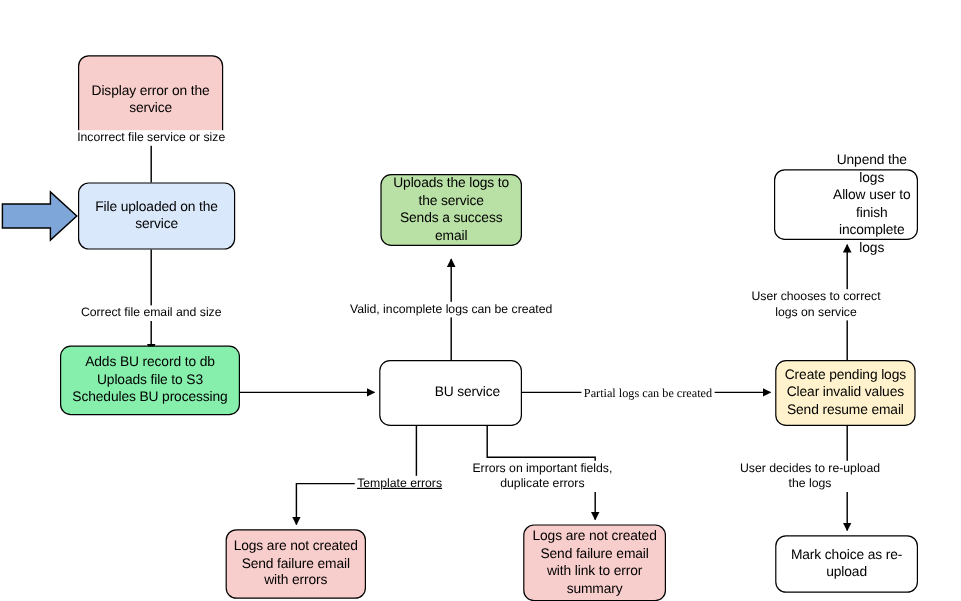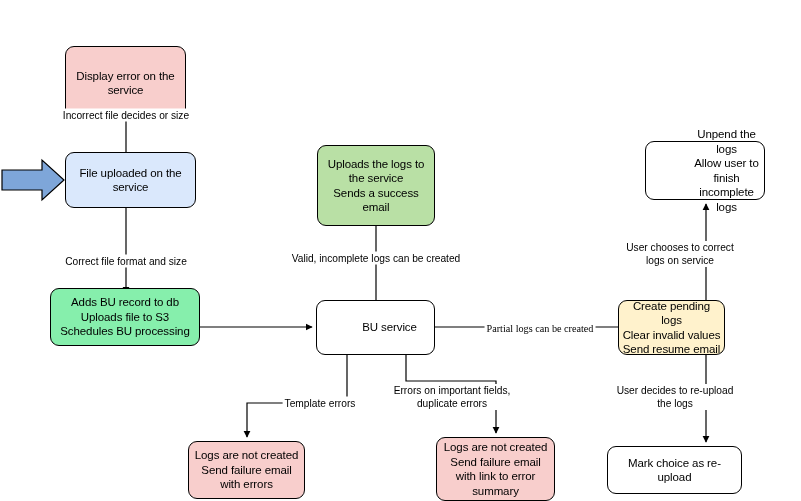--- a/index.html
+++ b/index.html
@@ -87,46 +87,46 @@
   </svg>
 
   <div id="nodes-layer">
       <div class="node" style="left: 65px; top: 2px; width: 121px; height: 74px; background: rgb(248, 206, 204); border-color: rgb(0, 0, 0); margin-top: 44px;">Display error on the
 service</div>
       <div class="node" style="left: 65px; top: 152px; width: 131px; height: 56px; background: rgb(218, 232, 252); border-color: rgb(0, 0, 0);">File uploaded on the
 service</div>
       <div class="node" style="left: 50px; top: 288px; width: 150px; height: 58px; background: #86efac; border-color: rgb(0, 0, 0);">Adds BU record to db
 Uploads file to S3
 Schedules BU processing</div>
-      <div class="node" style="left: 317px; top: 145px; width: 118px; height: 81px; background: rgb(185, 224, 165); border-color: rgb(0, 0, 0);">Uploads the logs to
+      <div class="node" style="left: 317px; top: 145px; width: 118px; height: 60px; background: rgb(185, 224, 165); border-color: rgb(0, 0, 0);">Uploads the logs to
 the service
 Sends a success
 email</div>
       <div class="node" style="left: 316px; top: 300px; width: 119px; height: 55px; background: rgb(255, 255, 255); border-color: rgb(0, 0, 0); padding-left: 31px;">BU service</div>
       <div class="node" style="left: 188px; top: 441px; width: 117px; height: 58px; background: rgb(248, 206, 204); border-color: rgb(0, 0, 0);">Logs are not created
 Send failure email
 with errors</div>
       <div class="node" style="left: 436px; top: 437px; width: 119px; height: 64px; background: rgb(248, 206, 204); border-color: rgb(0, 0, 0);">Logs are not created
 Send failure email
 with link to error
 summary</div>
       <div class="node" style="left: 645px; top: 141px; width: 120px; height: 59px; background: rgb(255, 255, 255); border-color: rgb(0, 0, 0); padding-left: 46px;">Unpend the logs
 Allow user to finish
 incomplete logs</div>
-      <div class="node" style="left: 618px; top: 300px; width: 107px; height: 55px; background: rgb(255, 242, 204); border-color: rgb(0, 0, 0);">Create pending logs
+      <div class="node" style="left: 646px; top: 300px; width: 117px; height: 55px; background: rgb(255, 242, 204); border-color: rgb(0, 0, 0);">Create pending logs
 Clear invalid values
 Send resume email</div>
-      <div class="node" style="left: 607px; top: 446px; width: 135px; height: 48px; background: rgb(255, 255, 255); border-color: rgb(0, 0, 0);">Mark choice as re-
+      <div class="node" style="left: 646px; top: 446px; width: 119px; height: 48px; background: rgb(255, 255, 255); border-color: rgb(0, 0, 0);">Mark choice as re-
 upload</div>
     </div>
   <div id="labels-layer">
-      <div class="edge-label" style="left: 126px; top: 115px; transform: translate(-50%, -50%);">Incorrect file decides or size</div>
-      <div class="edge-label" style="left: 126px; top: 261px; transform: translate(-50%, -50%);">Correct file format and size</div>
+      <div class="edge-label" style="left: 126px; top: 115px; transform: translate(-50%, -50%);">Incorrect file service or size</div>
+      <div class="edge-label" style="left: 126px; top: 261px; transform: translate(-50%, -50%);">Correct file email and size</div>
       <div class="edge-label" style="left: 376px; top: 258px; transform: translate(-50%, -50%);">Valid, incomplete logs can be created</div>
       <div class="edge-label" style="left: 540px; top: 328px; transform: translate(-50%, -50%); font-family: Liberation Serif, serif;">Partial logs can be created</div>
-      <div class="edge-label" style="left: 320px; top: 403px; transform: translate(-50%, -50%);">Template errors</div>
+      <div class="edge-label" style="left: 333px; top: 403px; transform: translate(-50%, -50%); text-decoration: underline;">Template errors</div>
       <div class="edge-label" style="left: 452px; top: 397px; transform: translate(-50%, -50%);">Errors on important fields,
 duplicate errors</div>
       <div class="edge-label" style="left: 680px; top: 254px; transform: translate(-50%, -50%);">User chooses to correct logs on service</div>
       <div class="edge-label" style="left: 675px; top: 397px; transform: translate(-50%, -50%);">User decides to re-upload the logs</div>
     </div>
 
 </div>
 
 </body></html>

